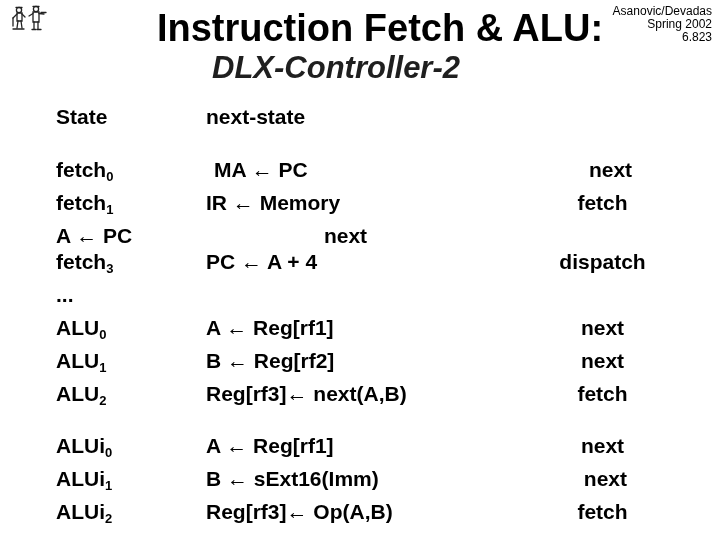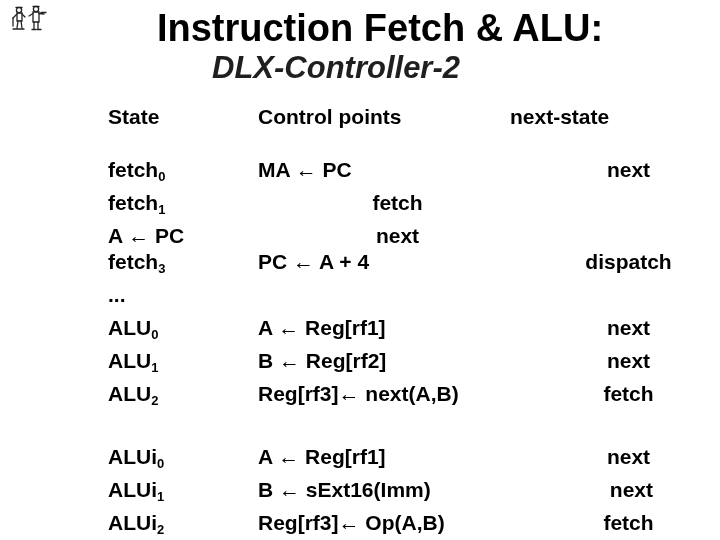--- a/index.html
+++ b/index.html
@@ -22,24 +22,24 @@
     position:absolute; top:50px; left:-24px; width:720px; text-align:center;
     font-size:31px; line-height:36px; font-weight:700; font-style:italic;
     color:#1f1f1f; white-space:nowrap;
   }
   .table {
     position:absolute; left:0; top:104px; width:720px;
     font-size:21px; font-weight:700;
   }
   .trow {
     display:grid; grid-template-columns:150px 252px auto;
-    padding-left:108px; line-height:26px; white-space:pre;
+    padding-left:56px; line-height:26px; white-space:pre;
   }
-  .row-first { margin-top:27px; }
-  .row-gap   { margin-top:30px; }
+  .row-first { margin-top:27px;gap:8px; }
+  .row-gap   { margin-top:19px; }
   .next-val  { padding-left:27px;text-align:center; }
   .sub { font-size:13px; vertical-align:-4px; }
   .cell { overflow:visible; }
 </style>
 </head>
 <body>
 
 <div class="slide">
 
   <div class="logo">
@@ -61,40 +61,45 @@
       <path d="M25 9.5 L21 12"></path>
       <path d="M31 9.5 L36 10"></path>
       <path d="M33 8.5 L38 8.5"></path>
       <path d="M26 18 L26 25"></path>
       <path d="M30 18 L30 25"></path>
       <path d="M24 25.5 L28 25.5"></path>
       <path d="M29 25.5 L33 25.5"></path>
     </svg>
   </div>
 
+  <div class="credits">
+    <div>Asanovic/Devadas</div>
+    <div>Spring 2002</div>
+    <div>6.823</div>
+  </div>
 
   <div class="title">Instruction Fetch &amp; ALU:</div>
   <div class="subtitle">DLX-Controller-2</div>
 
   <div class="table">
 
     <div class="trow">
       <div class="cell">State</div>
-      <div class="cell">Control points</div>
       <div class="cell">next-state</div>
     </div>
 
     <div class="trow row-first">
       <div class="cell"><span>fetch</span><span class="sub">0</span></div>
       <div class="cell">MA ← PC</div>
       <div class="cell next-val">next</div>
     </div>
 
     <div class="trow">
       <div class="cell"><span>fetch</span><span class="sub">1</span></div>
+      <div class="cell">IR ← Memory</div>
       <div class="cell next-val">fetch</div>
     </div>
 
     <div class="trow">
       <div class="cell">A ← PC</div>
       <div class="cell next-val">next</div>
     </div>
 
     <div class="trow">
       <div class="cell"><span>fetch</span><span class="sub">3</span></div>

